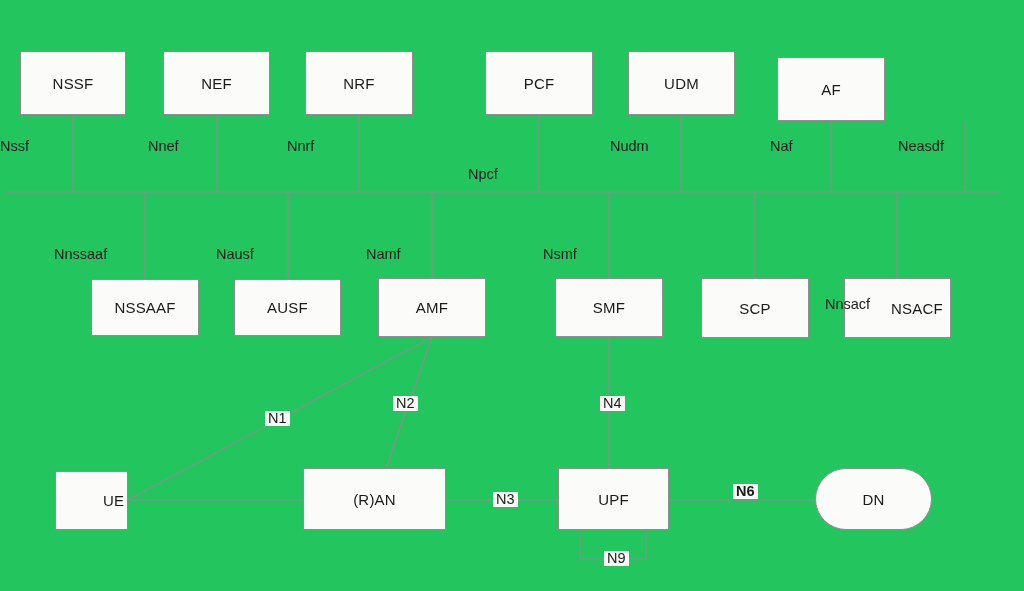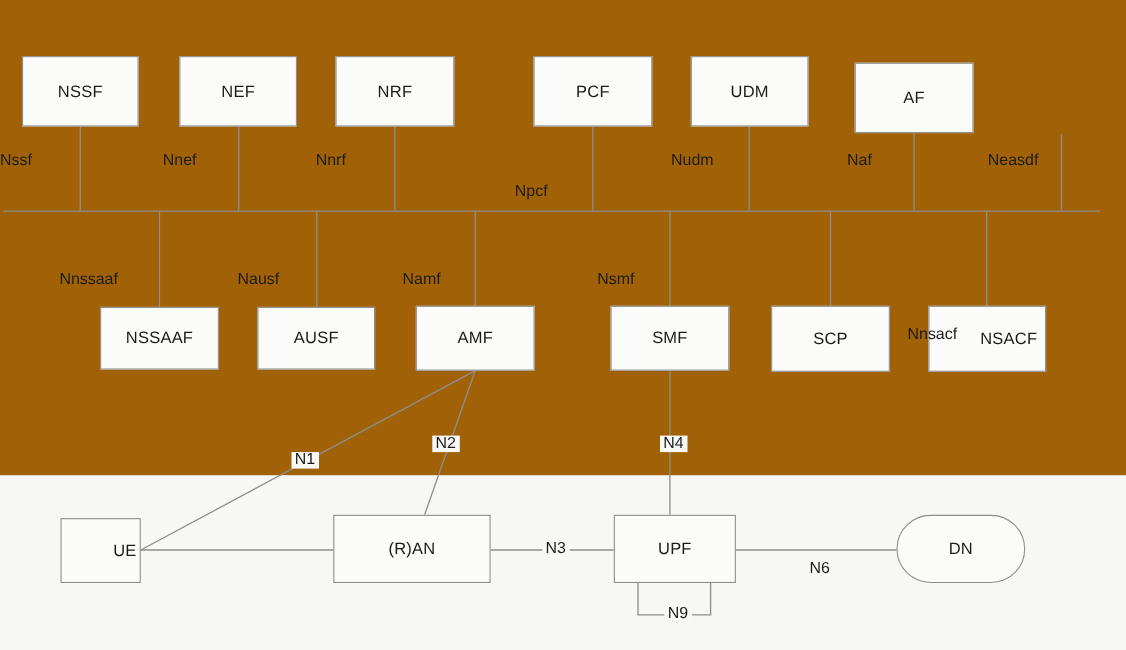--- a/index.html
+++ b/index.html
@@ -10,22 +10,22 @@
   body {
     width: 1024px;
     height: 591px;
     background: #f7f7f5;
     font-family: "Liberation Sans", sans-serif;
     overflow: hidden;
   }
   #diagram-root {
     position: relative;
     width: 1024px;
-    height: 432px;
-    background: #a16207;
+    height: 591px;
+    background: #22c55e;
   }
   svg#wires {
     position: absolute;
     left: 0;
     top: 0;
     width: 1024px;
     height: 591px;
     pointer-events: none;
   }
   .nf-box {
@@ -168,16 +168,16 @@
     <span class="nf-label">UPF</span>
   </div>
   <div class="nf-box stadium" style="left:815px;top:468px;width:117px;height:62px;">
     <span class="nf-label">DN</span>
   </div>
 
   <div class="ref-label" style="left:265px;top:411px;">N1</div>
   <div class="ref-label" style="left:393px;top:396px;">N2</div>
   <div class="ref-label" style="left:493px;top:492px;">N3</div>
   <div class="ref-label" style="left:600px;top:396px;">N4</div>
-  <div class="ref-label" style="left:733px;top:510px;">N6</div>
+  <div class="ref-label" style="left:733px;top:484px;font-weight:bold;">N6</div>
   <div class="ref-label" style="left:604px;top:551px;">N9</div>
 
 </div>
 
 </body></html>

